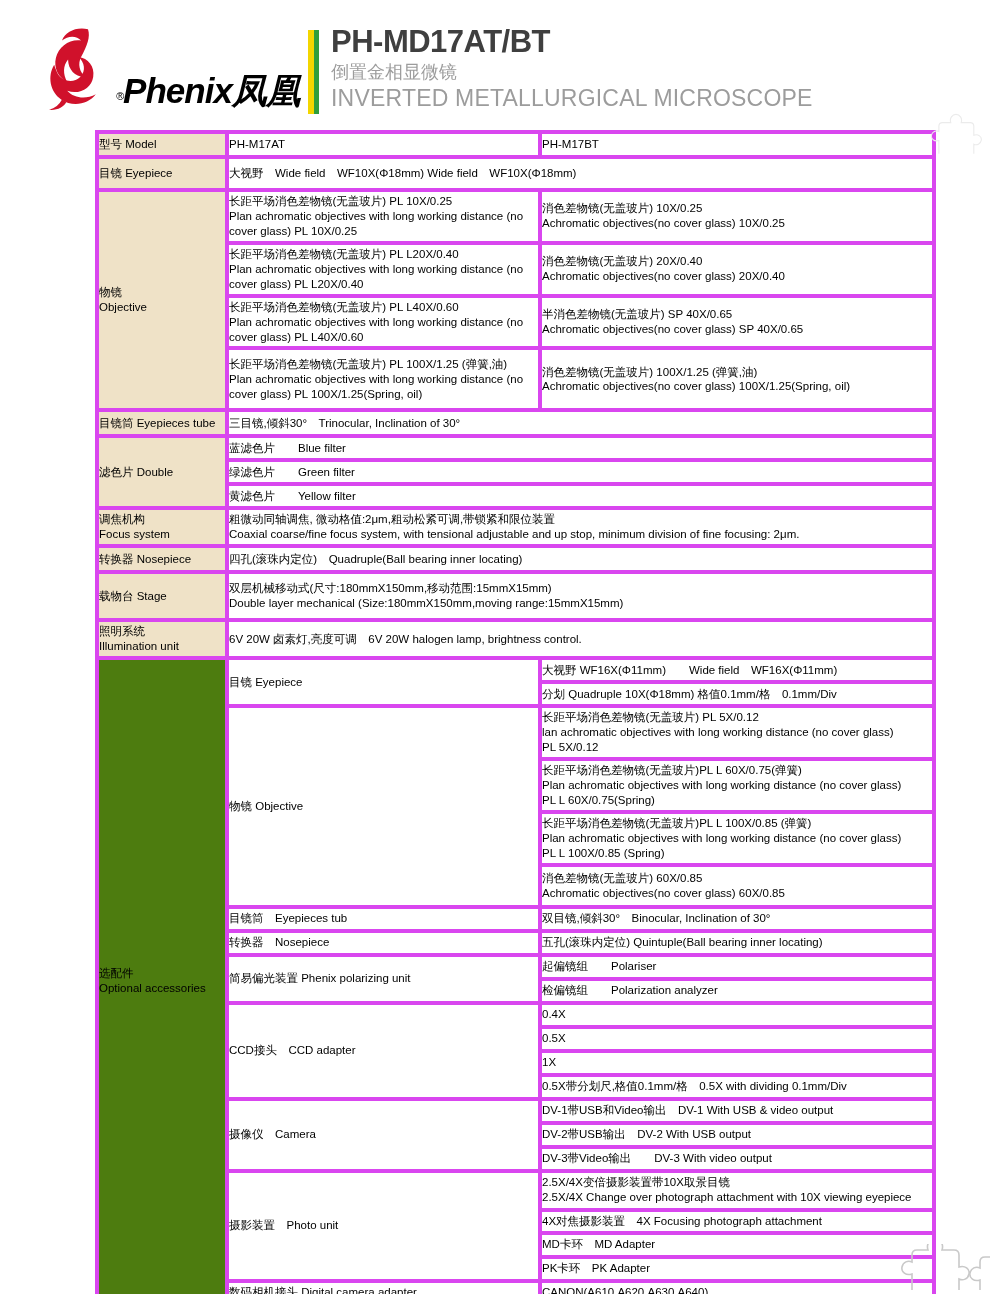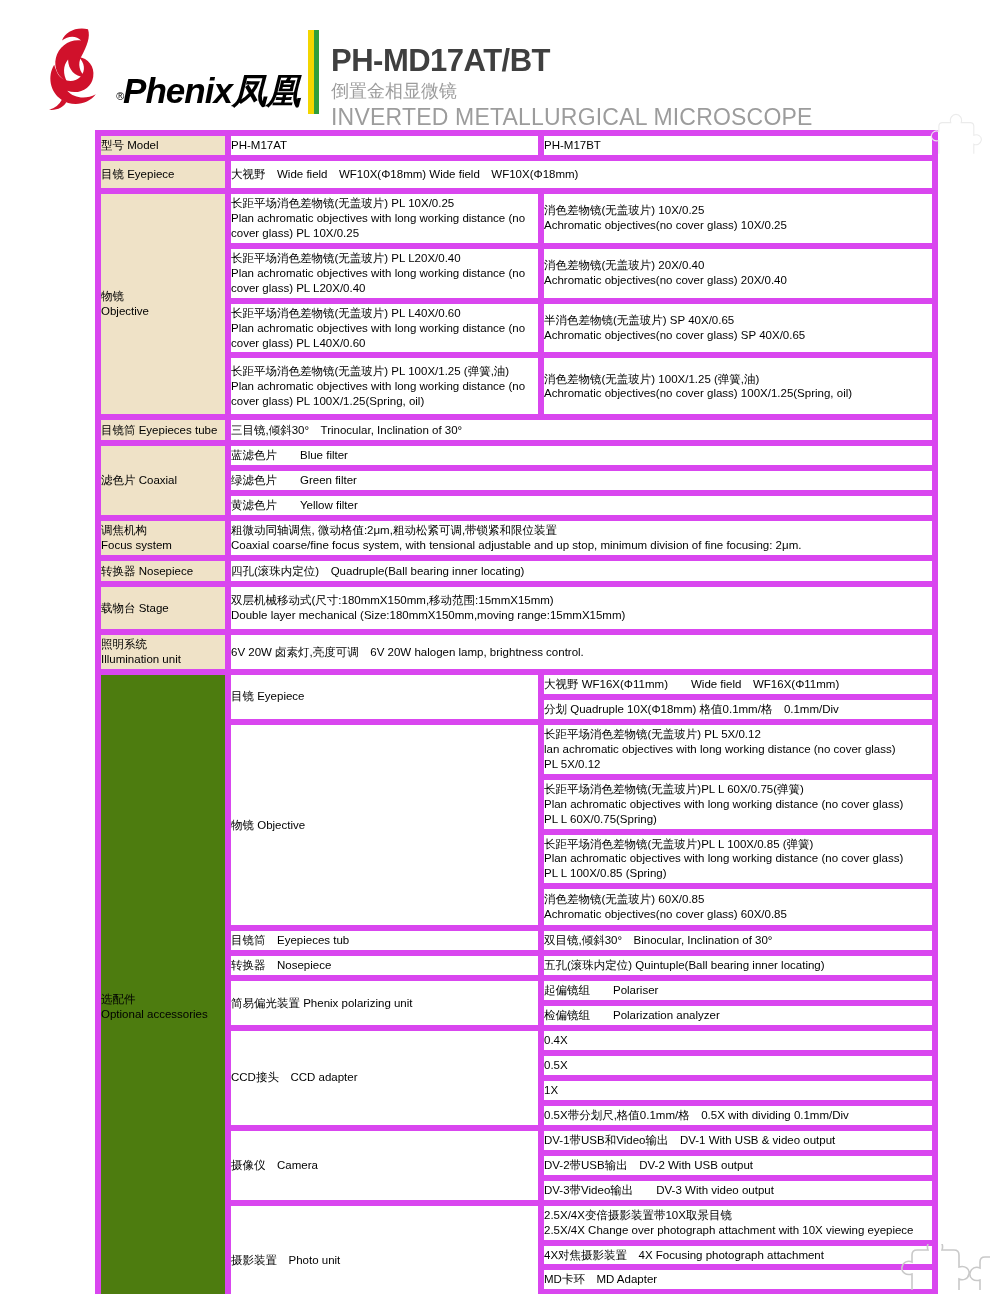--- a/index.html
+++ b/index.html
@@ -11,28 +11,28 @@
   .logo svg{display:block;}
   .brand{font-size:35px;font-weight:bold;color:#000;letter-spacing:-1px;line-height:1;
          margin-left:2px;margin-bottom:6px;white-space:nowrap;font-style:italic;}
   .reg{font-size:11px;font-weight:normal;vertical-align:3px;}
 
   .accent-bar{position:absolute;left:308px;top:30px;width:11px;height:84px;display:flex;}
   .accent-bar .y{width:5.5px;height:100%;background:#F3D600;}
   .accent-bar .g{width:5.5px;height:100%;background:#2F9E3C;}
 
   .titleblock{position:absolute;left:331px;top:25px;}
-  .model-title{font-size:31px;font-weight:bold;color:#3f3f3f;line-height:1.1;letter-spacing:-0.5px;margin-top:19px;}
+  .model-title{font-size:31px;font-weight:bold;color:#3f3f3f;line-height:1.1;letter-spacing:-0.5px;}
   .sub-cn{font-size:18px;color:#9c9c9c;margin-top:4px;line-height:1.1;}
   .sub-en{font-size:23px;color:#9c9c9c;margin-top:3px;line-height:1.1;letter-spacing:0.2px;}
 
   
   table.spec{position:absolute;left:95px;top:130px;width:837px;table-layout:fixed;
              border-collapse:collapse;border:2px solid #1c1c1c;font-size:11.5px;}
-  table.spec td{border:6px solid #d946ef;padding:2px 0;vertical-align:middle;
+  table.spec td{border:4px solid #d946ef;padding:2px 0;vertical-align:middle;
                 line-height:1.3;white-space:pre-line;overflow:hidden;word-wrap:break-word;}
   td.lab{background:#EFE2C7;}
   td.lab2{background:#4d7c0f;}
   td.sub{background:#ffffff;}
 
   
   .puzzle-br{position:absolute;right:0;bottom:0;}
   .puzzle-tr{position:absolute;right:8px;top:100px;}
 </style>
 </head>
@@ -107,21 +107,21 @@
       <td>消色差物镜(无盖玻片) 100X/1.25  (弹簧,油)
 Achromatic objectives(no cover glass) 100X/1.25(Spring, oil)</td>
     </tr>
 
     <tr style="height:26px">
       <td class="lab">目镜筒 Eyepieces tube</td>
       <td colspan="2">三目镜,倾斜30°　Trinocular, Inclination of 30°</td>
     </tr>
 
     <tr style="height:24px">
-      <td class="lab" rowspan="3">滤色片  Coaxial</td>
+      <td class="lab" rowspan="3">滤色片  Double</td>
       <td colspan="2">蓝滤色片　　Blue filter</td>
     </tr>
     <tr style="height:24px">
       <td colspan="2">绿滤色片　　Green filter</td>
     </tr>
     <tr style="height:24px">
       <td colspan="2">黄滤色片　　Yellow filter</td>
     </tr>
 
     <tr style="height:37px">

